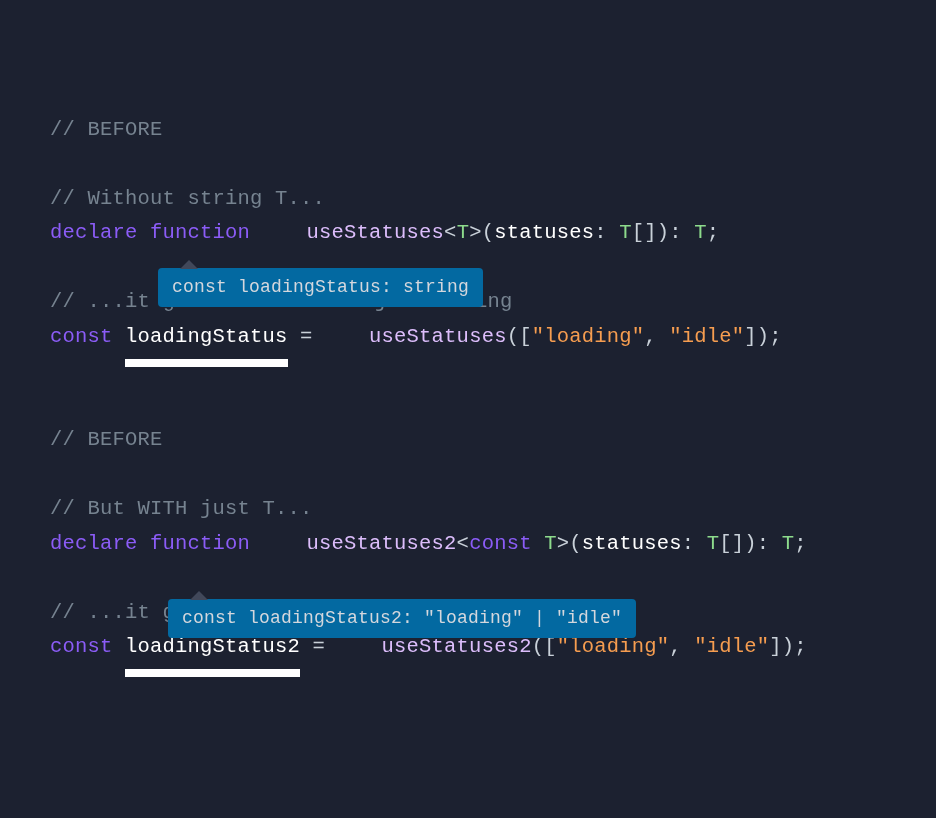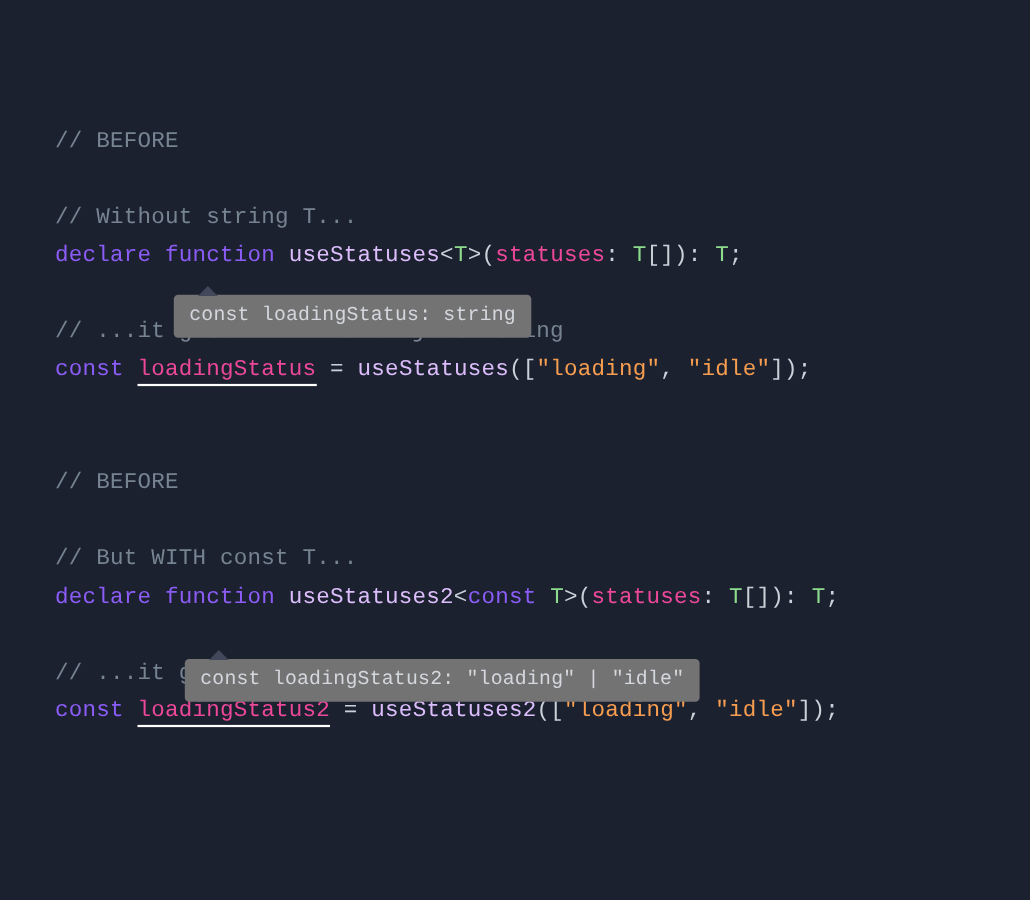--- a/index.html
+++ b/index.html
@@ -14,29 +14,29 @@
     font-size: 20.5px;
     line-height: 34.5px;
     color: #c9d1d9;
     padding: 78px 50px 50px 50px;
     white-space: pre;
     letter-spacing: 0.2px;
     position: relative;
   }
   .tk-comment  { color: #768390; text-align: right; }
   .tk-keyword  { color: #8b5cf6; }
-  .tk-fn       { color: #dcbdfb; }
+  .tk-fn       { color: #dcbdfb; margin-left: 44px; }
   .tk-type     { color: #8ddb8c; }
-  .tk-ident    { color: #ec4899; }
+  .tk-ident    { color: #ffffff; }
   .tk-punct    { color: #c9d1d9; }
   .tk-string   { color: #f69d50; }
-  .underline   { border-bottom: 2px solid #ffffff; padding-bottom: 1px; }
+  .underline   { border-bottom: 8px solid #ffffff; padding-bottom: 11px; }
   .tooltip {
     position: absolute;
-    background: #737373;
+    background: #0369a1;
     color: #d4d7dd;
     font-size: 18px;
     line-height: 1;
     padding: 10px 14px 11px 14px;
     border-radius: 4px;
     white-space: pre;
     letter-spacing: 0.2px;
   }
   .tooltip::before {
     content: "";
@@ -57,21 +57,21 @@
 
 <span class="tk-comment">// Without string T...</span>
 <span class="tk-keyword">declare</span><span> </span><span class="tk-keyword">function</span><span> </span><span class="tk-fn">useStatuses</span><span class="tk-punct">&lt;</span><span class="tk-type">T</span><span class="tk-punct">&gt;</span><span class="tk-punct">(</span><span class="tk-ident">statuses</span><span class="tk-punct">:</span><span> </span><span class="tk-type">T</span><span class="tk-punct">[]</span><span class="tk-punct">)</span><span class="tk-punct">:</span><span> </span><span class="tk-type">T</span><span class="tk-punct">;</span>
 
 <span class="tk-comment">// ...it gets inferred as just string</span>
 <span class="tk-keyword">const</span><span> </span><span class="tk-ident underline">loadingStatus</span><span> </span><span class="tk-punct">=</span><span> </span><span class="tk-fn">useStatuses</span><span class="tk-punct">(</span><span class="tk-punct">[</span><span class="tk-string">"loading"</span><span class="tk-punct">,</span><span> </span><span class="tk-string">"idle"</span><span class="tk-punct">]</span><span class="tk-punct">)</span><span class="tk-punct">;</span>
 
 
 <span class="tk-comment">// BEFORE</span>
 
-<span class="tk-comment">// But WITH const T...</span>
+<span class="tk-comment">// But WITH just T...</span>
 <span class="tk-keyword">declare</span><span> </span><span class="tk-keyword">function</span><span> </span><span class="tk-fn">useStatuses2</span><span class="tk-punct">&lt;</span><span class="tk-keyword">const</span><span> </span><span class="tk-type">T</span><span class="tk-punct">&gt;</span><span class="tk-punct">(</span><span class="tk-ident">statuses</span><span class="tk-punct">:</span><span> </span><span class="tk-type">T</span><span class="tk-punct">[]</span><span class="tk-punct">)</span><span class="tk-punct">:</span><span> </span><span class="tk-type">T</span><span class="tk-punct">;</span>
 
 <span class="tk-comment">// ...it gets inferred as narrowly as possible.</span>
 <span class="tk-keyword">const</span><span> </span><span class="tk-ident underline">loadingStatus2</span><span> </span><span class="tk-punct">=</span><span> </span><span class="tk-fn">useStatuses2</span><span class="tk-punct">(</span><span class="tk-punct">[</span><span class="tk-string">"loading"</span><span class="tk-punct">,</span><span> </span><span class="tk-string">"idle"</span><span class="tk-punct">]</span><span class="tk-punct">)</span><span class="tk-punct">;</span>
 
 <div class="tooltip" style="top:268px; left:158px;">const loadingStatus: string</div>
 <div class="tooltip" style="top:599px; left:168px;">const loadingStatus2: "loading" | "idle"</div>
 </div>
 
 </body></html>

